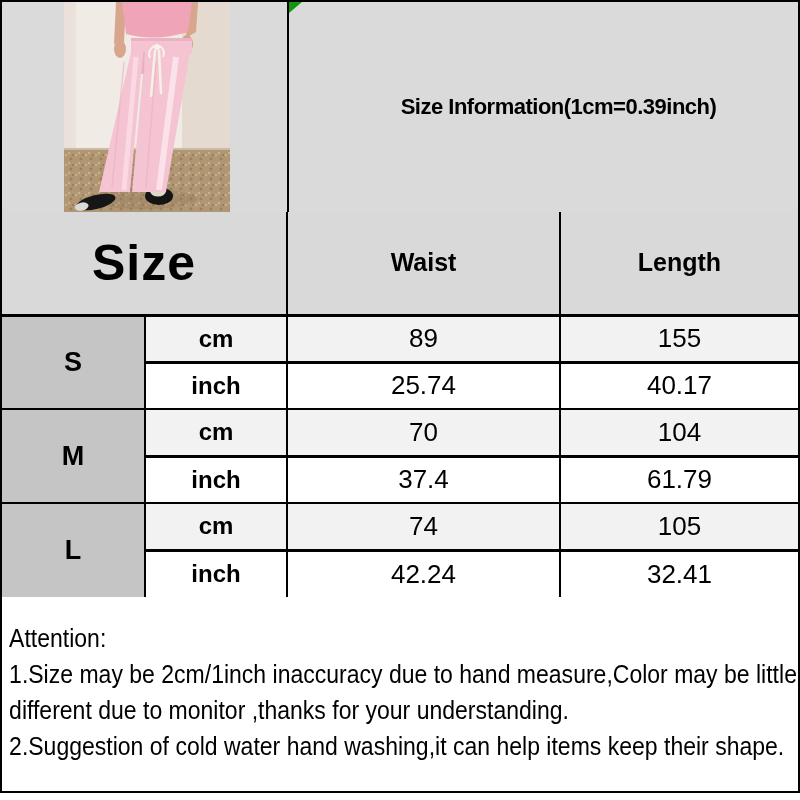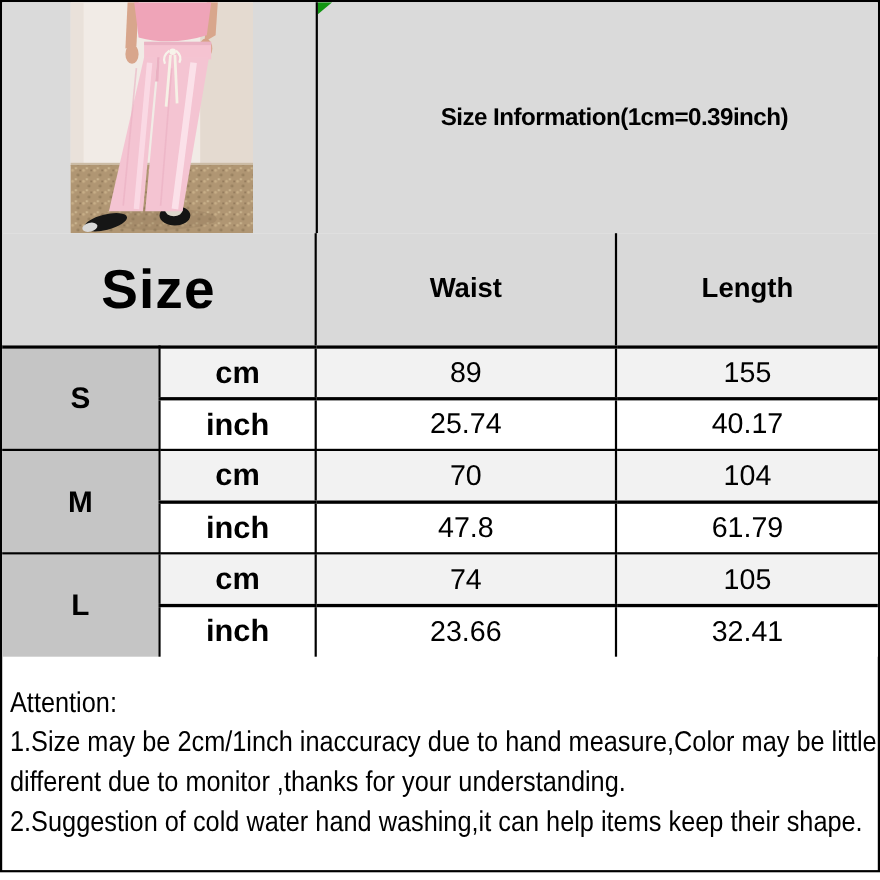--- a/index.html
+++ b/index.html
@@ -20,21 +20,21 @@
     border-style:hidden;table-layout:fixed;}
   .size-table td{border:2px solid #000;text-align:center;vertical-align:middle;padding:0;overflow:hidden;}
   tr.head-row{height:103px;}
   tr.head-row td{background:var(--table-header-gray,#d9d9d9);font-weight:bold;font-size:25px;border-bottom-width:3px;}
   .size-table td.size-head{font-size:50px;letter-spacing:1px;}
   tr.cm-row{height:47px;}
   tr.cm-row td{background:var(--cm-row-gray,#f2f2f2);}
   tr.inch-row{height:47px;}
   tr.inch-row td{background:#ffffff;border-top-width:3px;}
   .size-table td.letter-cell{background:var(--size-cell-gray,#c5c5c5);font-weight:bold;font-size:27px;}
-  .size-table td.unit-cell{font-weight:bold;font-size:28px;}
+  .size-table td.unit-cell{font-weight:bold;font-size:24px;}
   .size-table td.value-cell{font-size:26px;font-weight:400;}
 
   
   .attention{position:absolute;left:0;top:612px;width:900px;transform:scaleX(0.885);
     transform-origin:0 0;padding:6px 0 0 8px;font-size:26px;line-height:36px;}
   .attention-line{white-space:nowrap;}
 </style>
 </head>
 <body>
 
@@ -135,33 +135,33 @@
     </tr>
 
     <tr class="cm-row">
       <td rowspan="2" class="letter-cell">M</td>
       <td class="unit-cell">cm</td>
       <td class="value-cell">70</td>
       <td class="value-cell">104</td>
     </tr>
     <tr class="inch-row">
       <td class="unit-cell">inch</td>
-      <td class="value-cell">47.8</td>
+      <td class="value-cell">37.4</td>
       <td class="value-cell">61.79</td>
     </tr>
 
     <tr class="cm-row">
       <td rowspan="2" class="letter-cell">L</td>
       <td class="unit-cell">cm</td>
       <td class="value-cell">74</td>
       <td class="value-cell">105</td>
     </tr>
     <tr class="inch-row">
       <td class="unit-cell">inch</td>
-      <td class="value-cell">23.66</td>
+      <td class="value-cell">42.24</td>
       <td class="value-cell">32.41</td>
     </tr>
   </tbody>
     </table>
 
   <div class="attention">
     <div class="attention-line">Attention:</div>
     <div class="attention-line">1.Size may be 2cm/1inch inaccuracy due to hand measure,Color may be little</div>
     <div class="attention-line">different due to monitor ,thanks for your understanding.</div>
     <div class="attention-line">2.Suggestion of cold water hand washing,it can help items keep their shape.</div>

